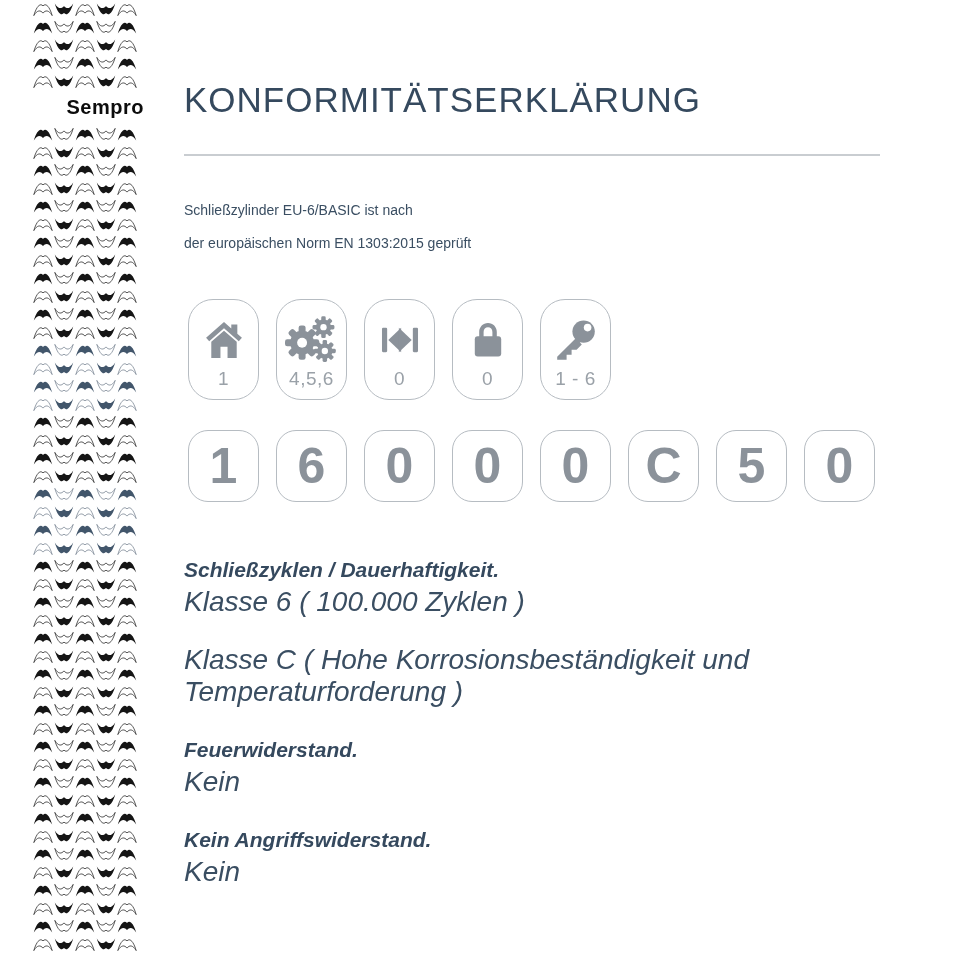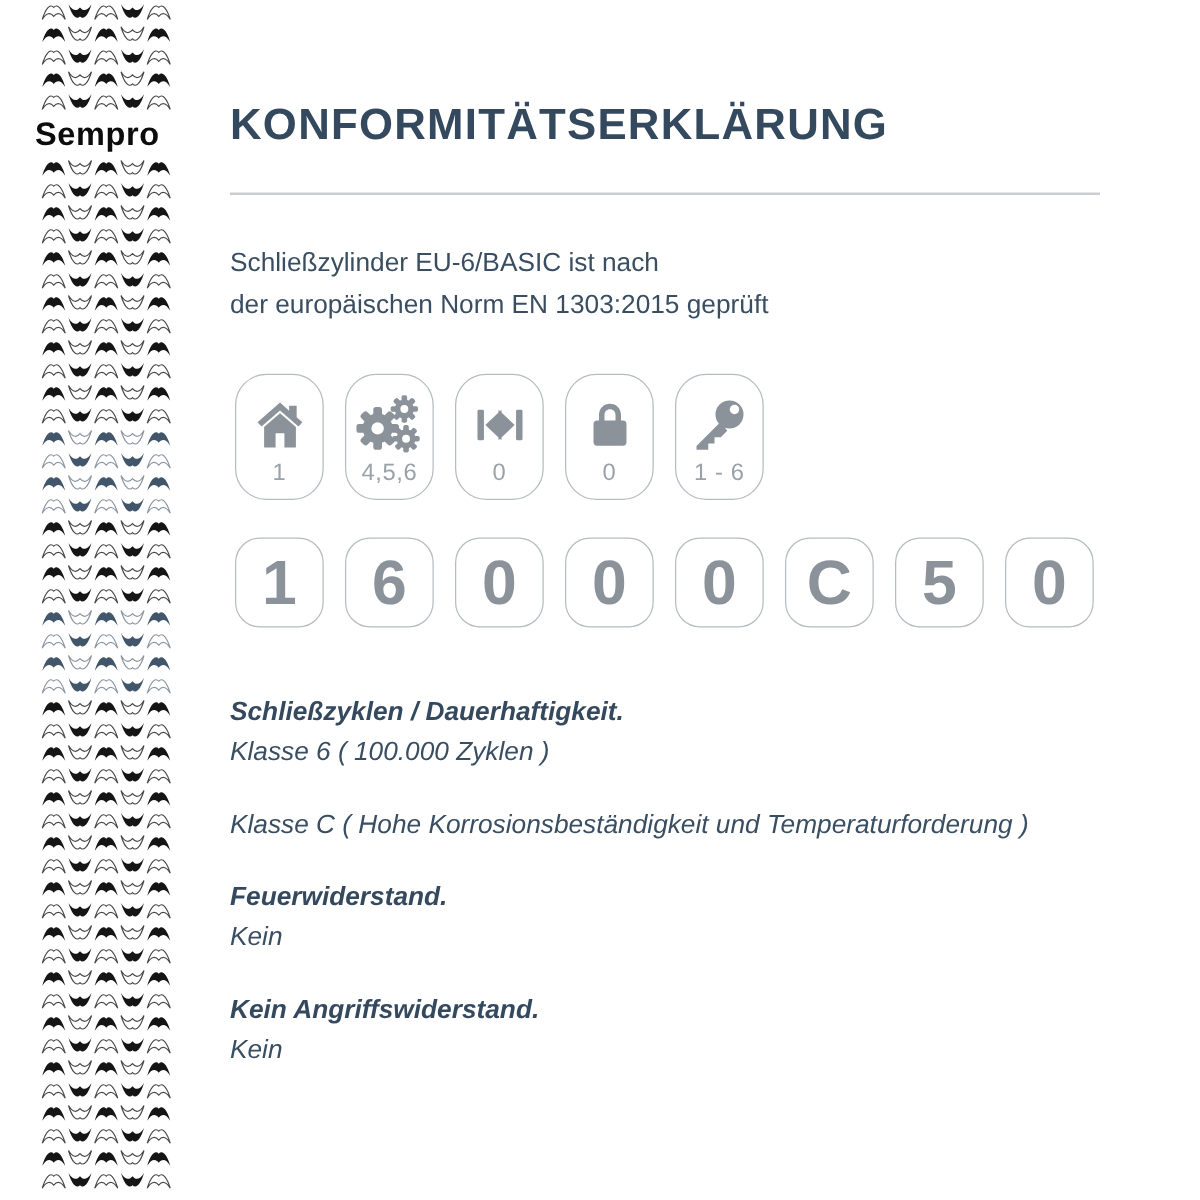--- a/index.html
+++ b/index.html
@@ -14,33 +14,33 @@
   }
   *{margin:0;padding:0;box-sizing:border-box;}
   html,body{width:960px;height:960px;background:#ffffff;overflow:hidden;}
   body{font-family:"Liberation Sans", sans-serif;position:relative;}
 
   
   .pattern-strip{position:absolute;left:33px;top:0;width:106px;height:960px;}
   .pat{position:absolute;width:20px;height:15px;overflow:visible;display:block;}
   .brand-logo{
     position:absolute;left:28px;top:92px;width:116px;height:30px;
-    text-align:left;font-size:26px;font-weight:800;color:#0c0c0c;
+    text-align:right;font-size:20px;font-weight:800;color:#0c0c0c;
     letter-spacing:0.5px;background:#ffffff;line-height:30px;
   }
 
   
   .main{position:absolute;left:184px;top:0;width:710px;}
   .page-title{
     position:absolute;top:80px;left:0;
-    font-size:35px;font-weight:700;letter-spacing:1px;
+    font-size:35px;font-weight:400;letter-spacing:1px;
     color:var(--title-color);white-space:nowrap;
   }
   .divider{position:absolute;top:154px;left:0;width:696px;height:2px;background:var(--divider);}
-  .intro{position:absolute;top:194px;left:0;font-size:21px;line-height:33px;color:var(--text-color);}
+  .intro{position:absolute;top:194px;left:0;font-size:14px;line-height:33px;color:var(--text-color);}
   .intro b{font-weight:400;}
 
   .icon-grid{position:absolute;top:299px;left:4px;display:flex;gap:17px;}
   .icon-box{
     width:71px;height:101px;border:1.3px solid var(--border-color);
     border-radius:25px;display:flex;flex-direction:column;align-items:center;
     padding-top:12px;background:#fff;
   }
   .icon-wrap{height:62px;display:flex;align-items:center;justify-content:center;color:var(--icon-gray);}
   .icon-wrap svg{fill:currentColor;}
@@ -52,21 +52,21 @@
   .code-row{position:absolute;top:430px;left:4px;display:flex;gap:17px;}
   .code-cell{
     width:71px;height:72px;border:1.3px solid var(--border-color);border-radius:20px;
     display:flex;align-items:center;justify-content:center;
     font-size:50px;font-weight:700;color:var(--icon-gray);background:#fff;
   }
 
   .sections{position:absolute;top:554px;left:0;width:710px;font-style:italic;}
   .spec-section{margin-bottom:26px;}
   .spec-heading{font-size:21px;line-height:32px;font-weight:700;color:var(--title-color);}
-  .spec-body{font-size:21px;line-height:32px;color:var(--text-color);}
+  .spec-body{font-size:28px;line-height:32px;color:var(--text-color);}
 </style>
 </head>
 <body>
 
 <div class="pattern-strip">
     <svg class="pat" viewBox="0 0 20 15" style="left:0px;top:2px;">
       <path fill="none" stroke="#454545" stroke-width="0.9" d="M0.8 13.6 C3.4 4.8 7 0.6 10 3.9 C13 0.6 16.6 4.8 19.2 13.6 C15.6 7.6 12.4 8.1 10 11.1 C7.6 8.1 4.4 7.6 0.8 13.6 Z"></path>
     </svg>
     <svg class="pat" viewBox="0 0 20 15" style="left:21px;top:2px;transform:scaleY(-1);">
       <path fill="#151515" d="M0.8 13.6 C3.4 4.8 7 0.6 10 3.9 C13 0.6 16.6 4.8 19.2 13.6 C15.6 7.6 12.4 8.1 10 11.1 C7.6 8.1 4.4 7.6 0.8 13.6 Z"></path>

